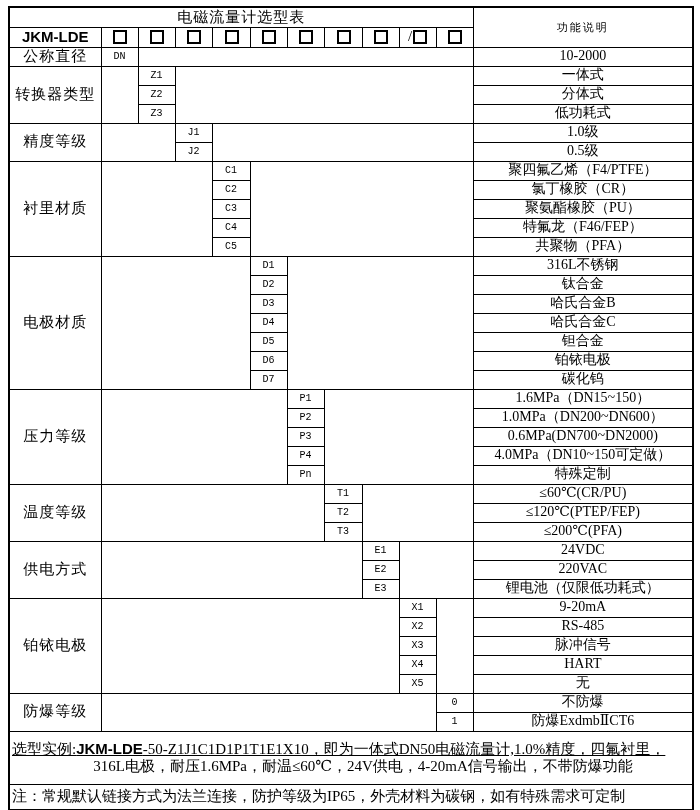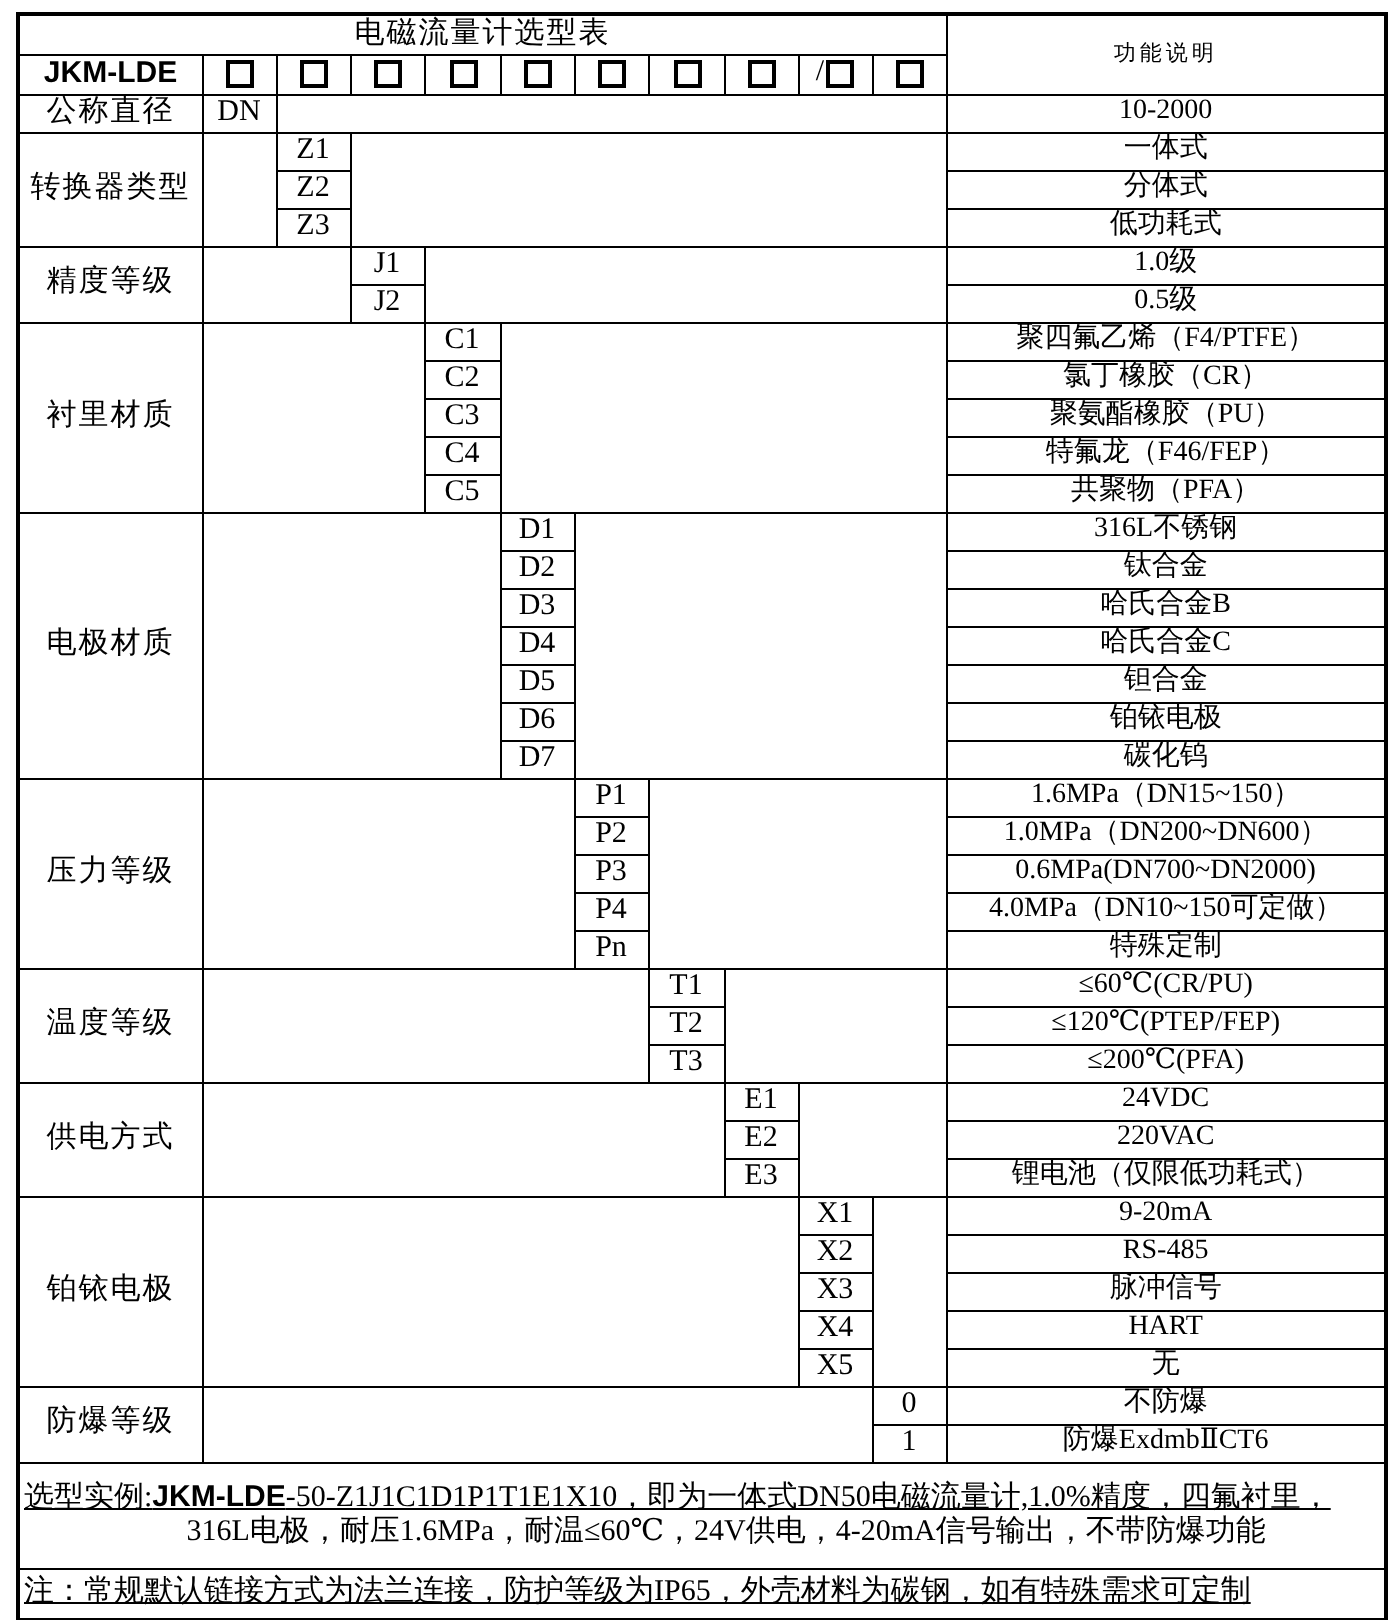--- a/index.html
+++ b/index.html
@@ -8,29 +8,29 @@
   table.spec{border-collapse:collapse;table-layout:fixed;width:684px;border:2px solid #000;}
   td{border:1px solid #000;padding:0;text-align:center;vertical-align:middle;
      font-family:"Liberation Serif","DejaVu Serif",serif;font-size:14px;
      overflow:hidden;white-space:nowrap;line-height:1.15;}
   tr{height:19px;}
   tr.h20{height:20px;}
   td.title{font-size:15px;letter-spacing:1px;}
   td.fhead{font-size:11px;letter-spacing:2px;}
   td.mlabel{font-family:"Liberation Sans","DejaVu Sans",sans-serif;font-weight:bold;font-size:15px;}
   td.slabel{font-size:15px;letter-spacing:1px;}
-  td.code{font-family:Liberation Serif, serif;font-size:15px;}
+  td.code{font-family:Liberation Mono, monospace;font-size:10px;}
   td.desc{font-size:14px;margin-left:24px;}
   td.blank{background:#fff;}
   .box{display:inline-block;width:10px;height:10px;border:2px solid #000;vertical-align:middle;background:#fff;}
   .slash{font-size:15px;margin-right:1px;vertical-align:middle;}
   td.example-cell{height:52px;font-size:15px;}
   td.example-cell .l1{text-align:left;padding-left:2px;text-decoration:underline;}
   td.example-cell .l2{text-align:center;margin-left:24px;}
-  td.note-cell{height:24px;font-size:15px;text-align:left;padding-left:2px;text-decoration:underline;}
+  td.note-cell{height:24px;font-size:15px;text-align:left;padding-left:2px;}
   .bmodel{font-family:"Liberation Sans","DejaVu Sans",sans-serif;font-weight:bold;}
 </style>
 </head>
 <body>
 
 <div class="sheet">
 <table class="spec">
   <colgroup>
     <col style="width:92px">
         <col style="width:37px">

